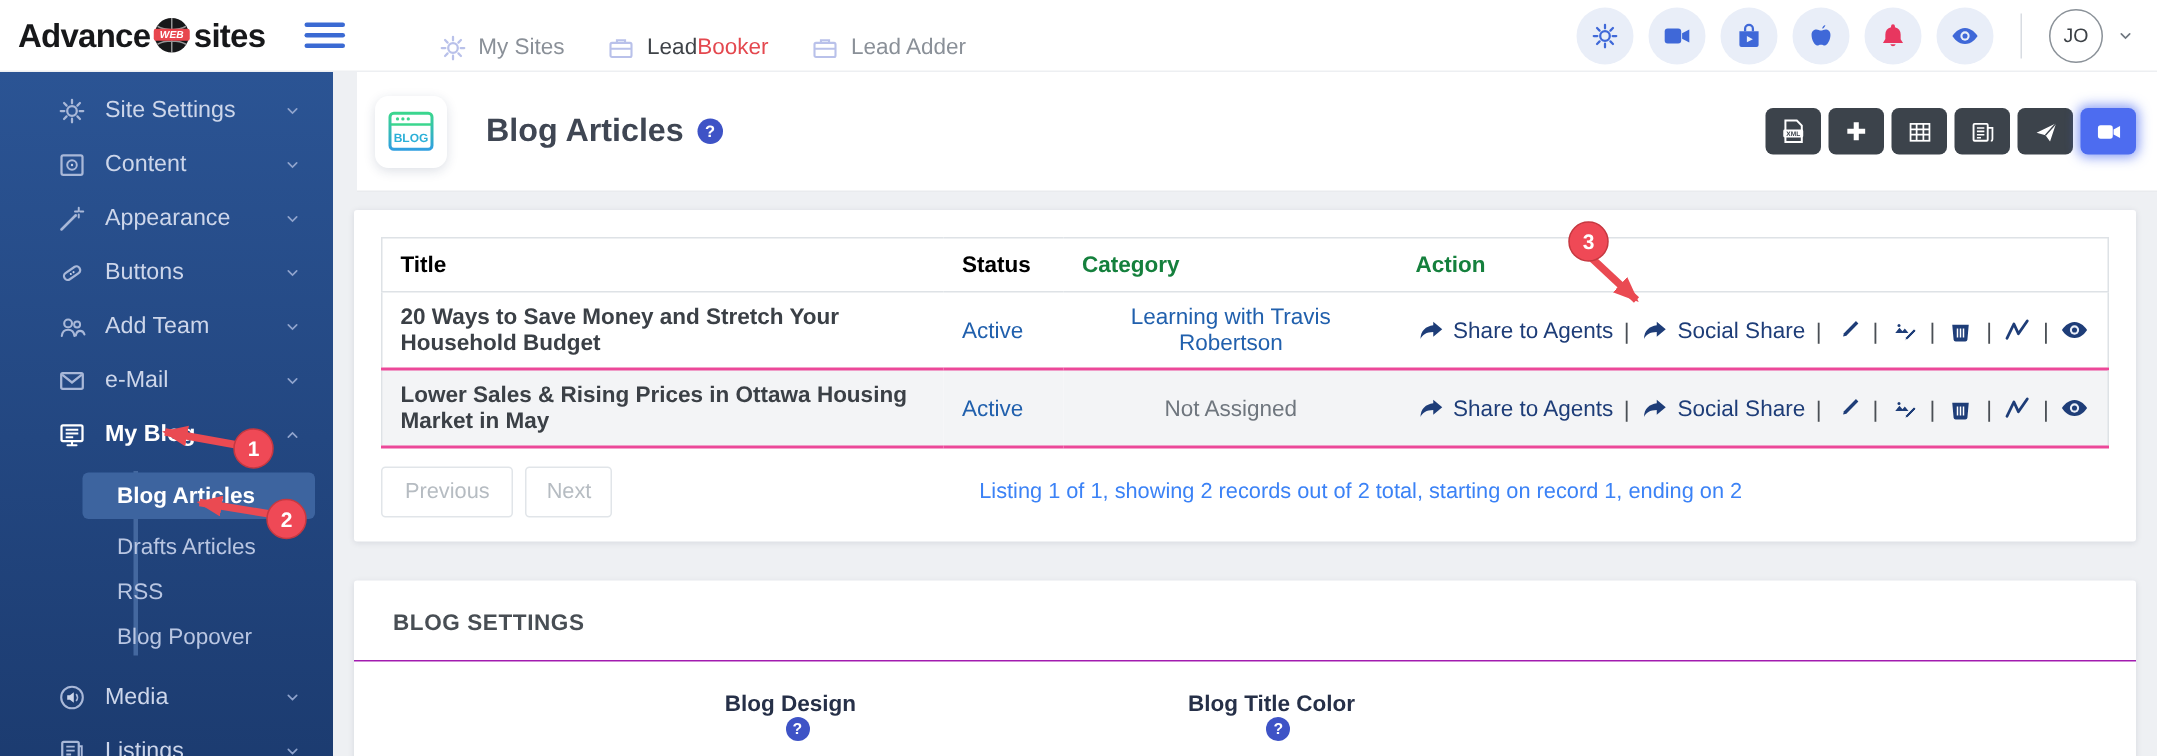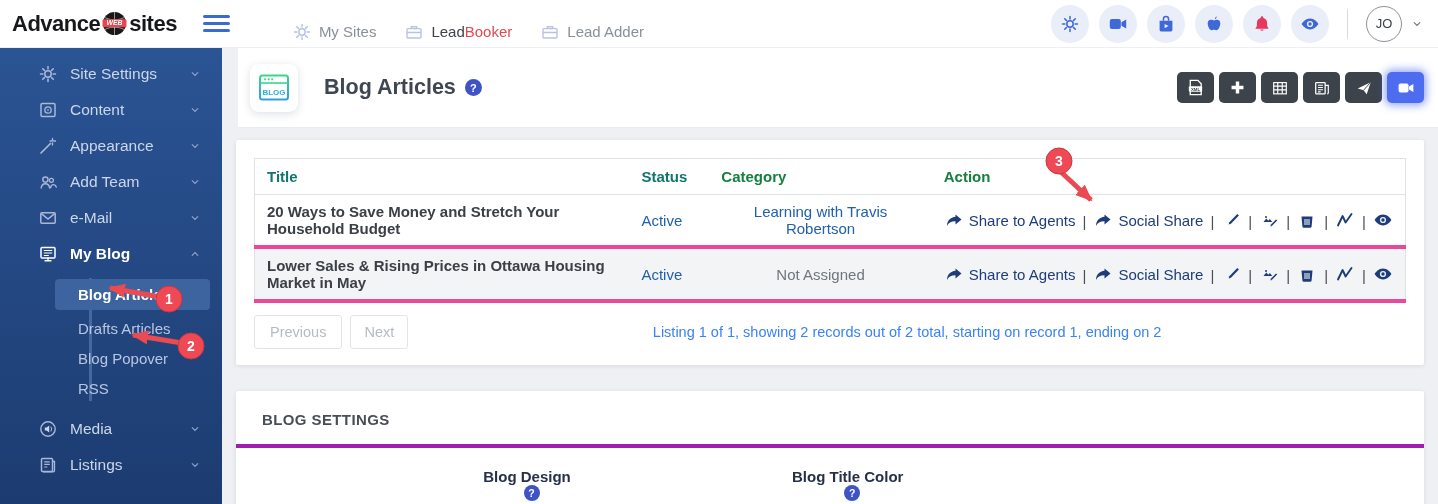--- a/index.html
+++ b/index.html
@@ -58,44 +58,44 @@
   .head-toolbar { margin-left:auto; display:flex; gap:5px; }
   .tool-btn { width:37px; height:31px; background:#3c434b; border-radius:5px; display:flex;
               align-items:center; justify-content:center; cursor:pointer; }
   .tool-btn.active { background:#4d6cf0; box-shadow:0 0 8px 2px rgba(77,108,240,.65); }
 
   .card { background:#fff; margin:12px 14px 0 14px; border-radius:2px;
           box-shadow:0 1px 4px rgba(20,30,60,.10); }
   .table-card { padding:18px 18px 16px 18px; }
   table.blog { width:100%; border-collapse:collapse; border:1px solid #dee2e6; }
   table.blog th { padding:9px 12px; font-size:15px; text-align:left; border-bottom:1px solid #dee2e6; }
-  th.h-title, th.h-status { color:#0f766e; }
+  th.h-title, th.h-status { color:#000000; }
   th.h-category, th.h-action { color:#15803d; text-align:center; }
   table.blog td { padding:8px 12px; font-size:15px; height:38px; vertical-align:middle; }
   tr.r-alt td { background:#f3f4f6; }
-  tr.r-row { border-bottom:4px solid #ec4899;padding-left:11px; }
+  tr.r-row { border-bottom:2px solid #ec4899;padding-left:11px; }
   td.c-title { font-weight:bold; color:#3b4046; width:34%; }
   td.c-status { width:7%; } td.c-category { width:20%; text-align:center; }
   td.c-action { width:39%; }
   .lnk { color:#2160ad; text-decoration:none; cursor:pointer; }
   .muted { color:#6f767e; }
   .actions { display:flex; align-items:flex-end; justify-content:center; gap:7px; color:#1e3d78; }
   .act-link { display:flex; align-items:center; gap:5px; color:#1e3d78; cursor:pointer; white-space:nowrap; }
   .pipe { color:#4a4f55; }
   .icon-btn { display:flex; cursor:pointer; color:#1e3d78; }
 
   .pager { display:flex; align-items:center; margin-top:12px; }
   .pg-btn { border:1px solid #e1e5e9; background:#fff; border-radius:3px; padding:8px 15px;
             font-size:14.5px; color:#b6bcc2; cursor:pointer; font-family:inherit; }
   .pg-btn + .pg-btn { margin-left:8px; padding:8px 13px; }
   .pg-summary { flex:1; text-align:center; font-size:14.5px; color:#3b82f6; }
 
   .settings-card { margin-top:26px; height:220px; }
   .settings-head { padding:20px 26px 16px 26px; font-size:15px; font-weight:bold; color:#484e54;
-                   letter-spacing:.4px; border-bottom:4px solid #a21caf; }
+                   letter-spacing:.4px; border-bottom:1px solid #a21caf; }
   .settings-body { display:flex; padding:20px 26px; }
   .set-col-left { width:530px; }
   .set-label { font-size:15px; font-weight:bold; color:#263048; display:flex; align-items:center;flex-direction:column; }
   .radio-row { display:flex; align-items:center; gap:10px; margin-top:13px; }
   .radio { width:17px; height:17px; border-radius:50%; border:1.5px solid #c2c7cc; background:#fff;
            cursor:pointer; flex:none; }
   .radio-lbl { font-size:16px; color:#3b82f6; }
   .swatch { margin-top:14px; width:74px; height:33px; background:#5e5e5e; border:1px solid #464646;
             border-radius:3px; color:#cfcfcf; font-size:14px; display:flex; align-items:center;
             justify-content:center; cursor:pointer; }
@@ -351,20 +351,33 @@
     <span class="s-lbl">Appearance</span>
     <span class="s-chev">
         <svg width="14" height="14">
           <use href="#i-chevdown"></use>
         </svg>
       </span>
   </div>
   <div class="side-item">
     <span class="s-ico">
         <svg class="ai">
+          <use href="#i-buttons"></use>
+        </svg>
+      </span>
+    <span class="s-lbl">Buttons</span>
+    <span class="s-chev">
+        <svg width="14" height="14">
+          <use href="#i-chevdown"></use>
+        </svg>
+      </span>
+  </div>
+  <div class="side-item">
+    <span class="s-ico">
+        <svg class="ai">
           <use href="#i-team"></use>
         </svg>
       </span>
     <span class="s-lbl">Add Team</span>
     <span class="s-chev">
         <svg width="14" height="14">
           <use href="#i-chevdown"></use>
         </svg>
       </span>
   </div>
@@ -390,22 +403,22 @@
     <span class="s-lbl">My Blog</span>
     <span class="s-chev">
         <svg width="14" height="14">
           <use href="#i-chevup"></use>
         </svg>
       </span>
   </div>
   <div class="submenu">
     <div class="sub-item active">Blog Articles</div>
     <div class="sub-item">Drafts Articles</div>
+    <div class="sub-item">RSS</div>
     <div class="sub-item">Blog Popover</div>
-    <div class="sub-item">RSS</div>
   </div>
   <div class="side-item">
     <span class="s-ico">
         <svg class="ai">
           <use href="#i-media"></use>
         </svg>
       </span>
     <span class="s-lbl">Media</span>
     <span class="s-chev">
         <svg width="14" height="14">

